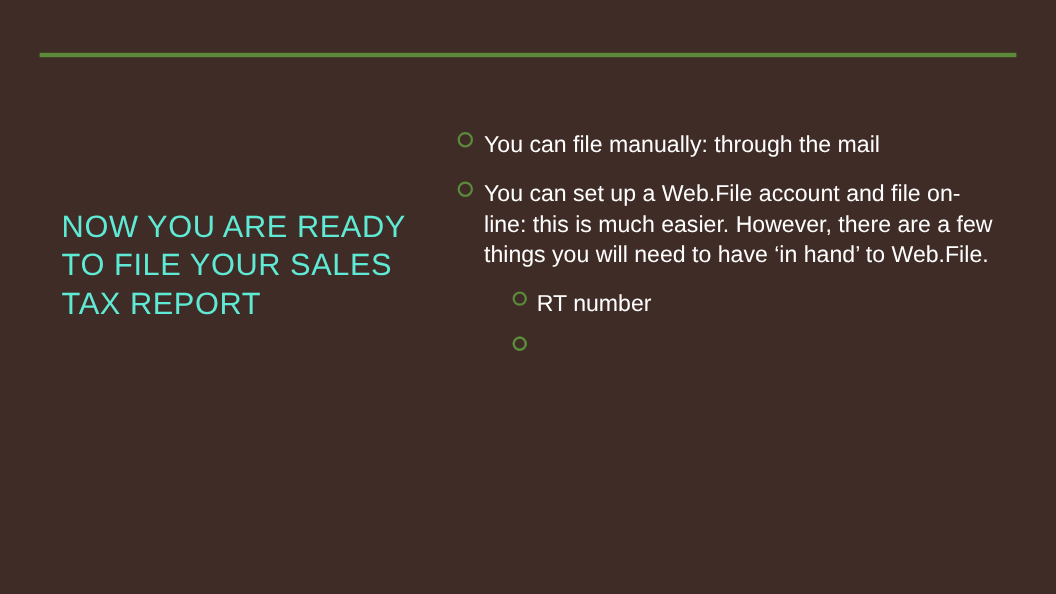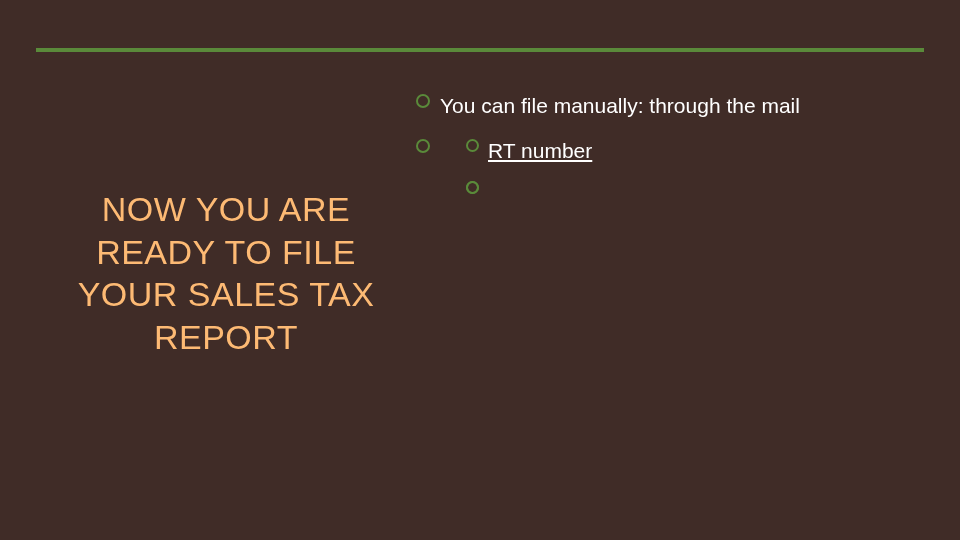--- a/index.html
+++ b/index.html
@@ -25,30 +25,29 @@
     bottom: 30px;
     display: flex;
   }
   .left-col {
     width: 370px;
     padding-top: 140px;
     padding-left: 20px;
     padding-right: 10px;
   }
   .title {
-    color: #fdba74;
-    font-size: 34px;
+    color: #5eead4;
+    font-size: 28px;
     font-weight: 400;
     line-height: 1.25;
     letter-spacing: 0.5px;
-    text-align: center;
   }
   .right-col {
     flex: 1;
-    padding-top: 44px;
+    padding-top: 70px;
     padding-left: 10px;
     padding-right: 20px;
     font-size: 21px;
     line-height: 1.3;
   }
   .bullet {
     position: relative;
     padding-left: 24px;
     margin-bottom: 18px;
   }
@@ -56,22 +55,21 @@
     position: absolute;
     left: 0;
     top: 2px;
     width: 14px;
     height: 14px;
     border: 2px solid #5a8a3a;
     border-radius: 50%;
   }
   .sub-list {
     padding-left: 26px;
-    margin-top: 1px;
-    text-decoration: underline;
+    margin-top: 18px;
   }
   .sub-bullet {
     position: relative;
     padding-left: 22px;
     margin-bottom: 14px;
   }
   .sub-bullet .marker {
     position: absolute;
     left: 0;
     top: 2px;
@@ -94,20 +92,21 @@
 
   <div class="right-col">
 
     <div class="bullet">
       <span class="marker"></span>
       <span>You can file manually: through the mail</span>
     </div>
 
     <div class="bullet">
       <span class="marker"></span>
+      <span>You can set up a Web.File account and file on-line:  this is much easier.  However, there are a few things you will need to have ‘in hand’ to Web.File.</span>
 
       <div class="sub-list">
         <div class="sub-bullet">
           <span class="marker"></span>
           <span>RT number</span>
         </div>
         <div class="sub-bullet">
           <span class="marker"></span>
         </div>
         <div class="sub-bullet">

